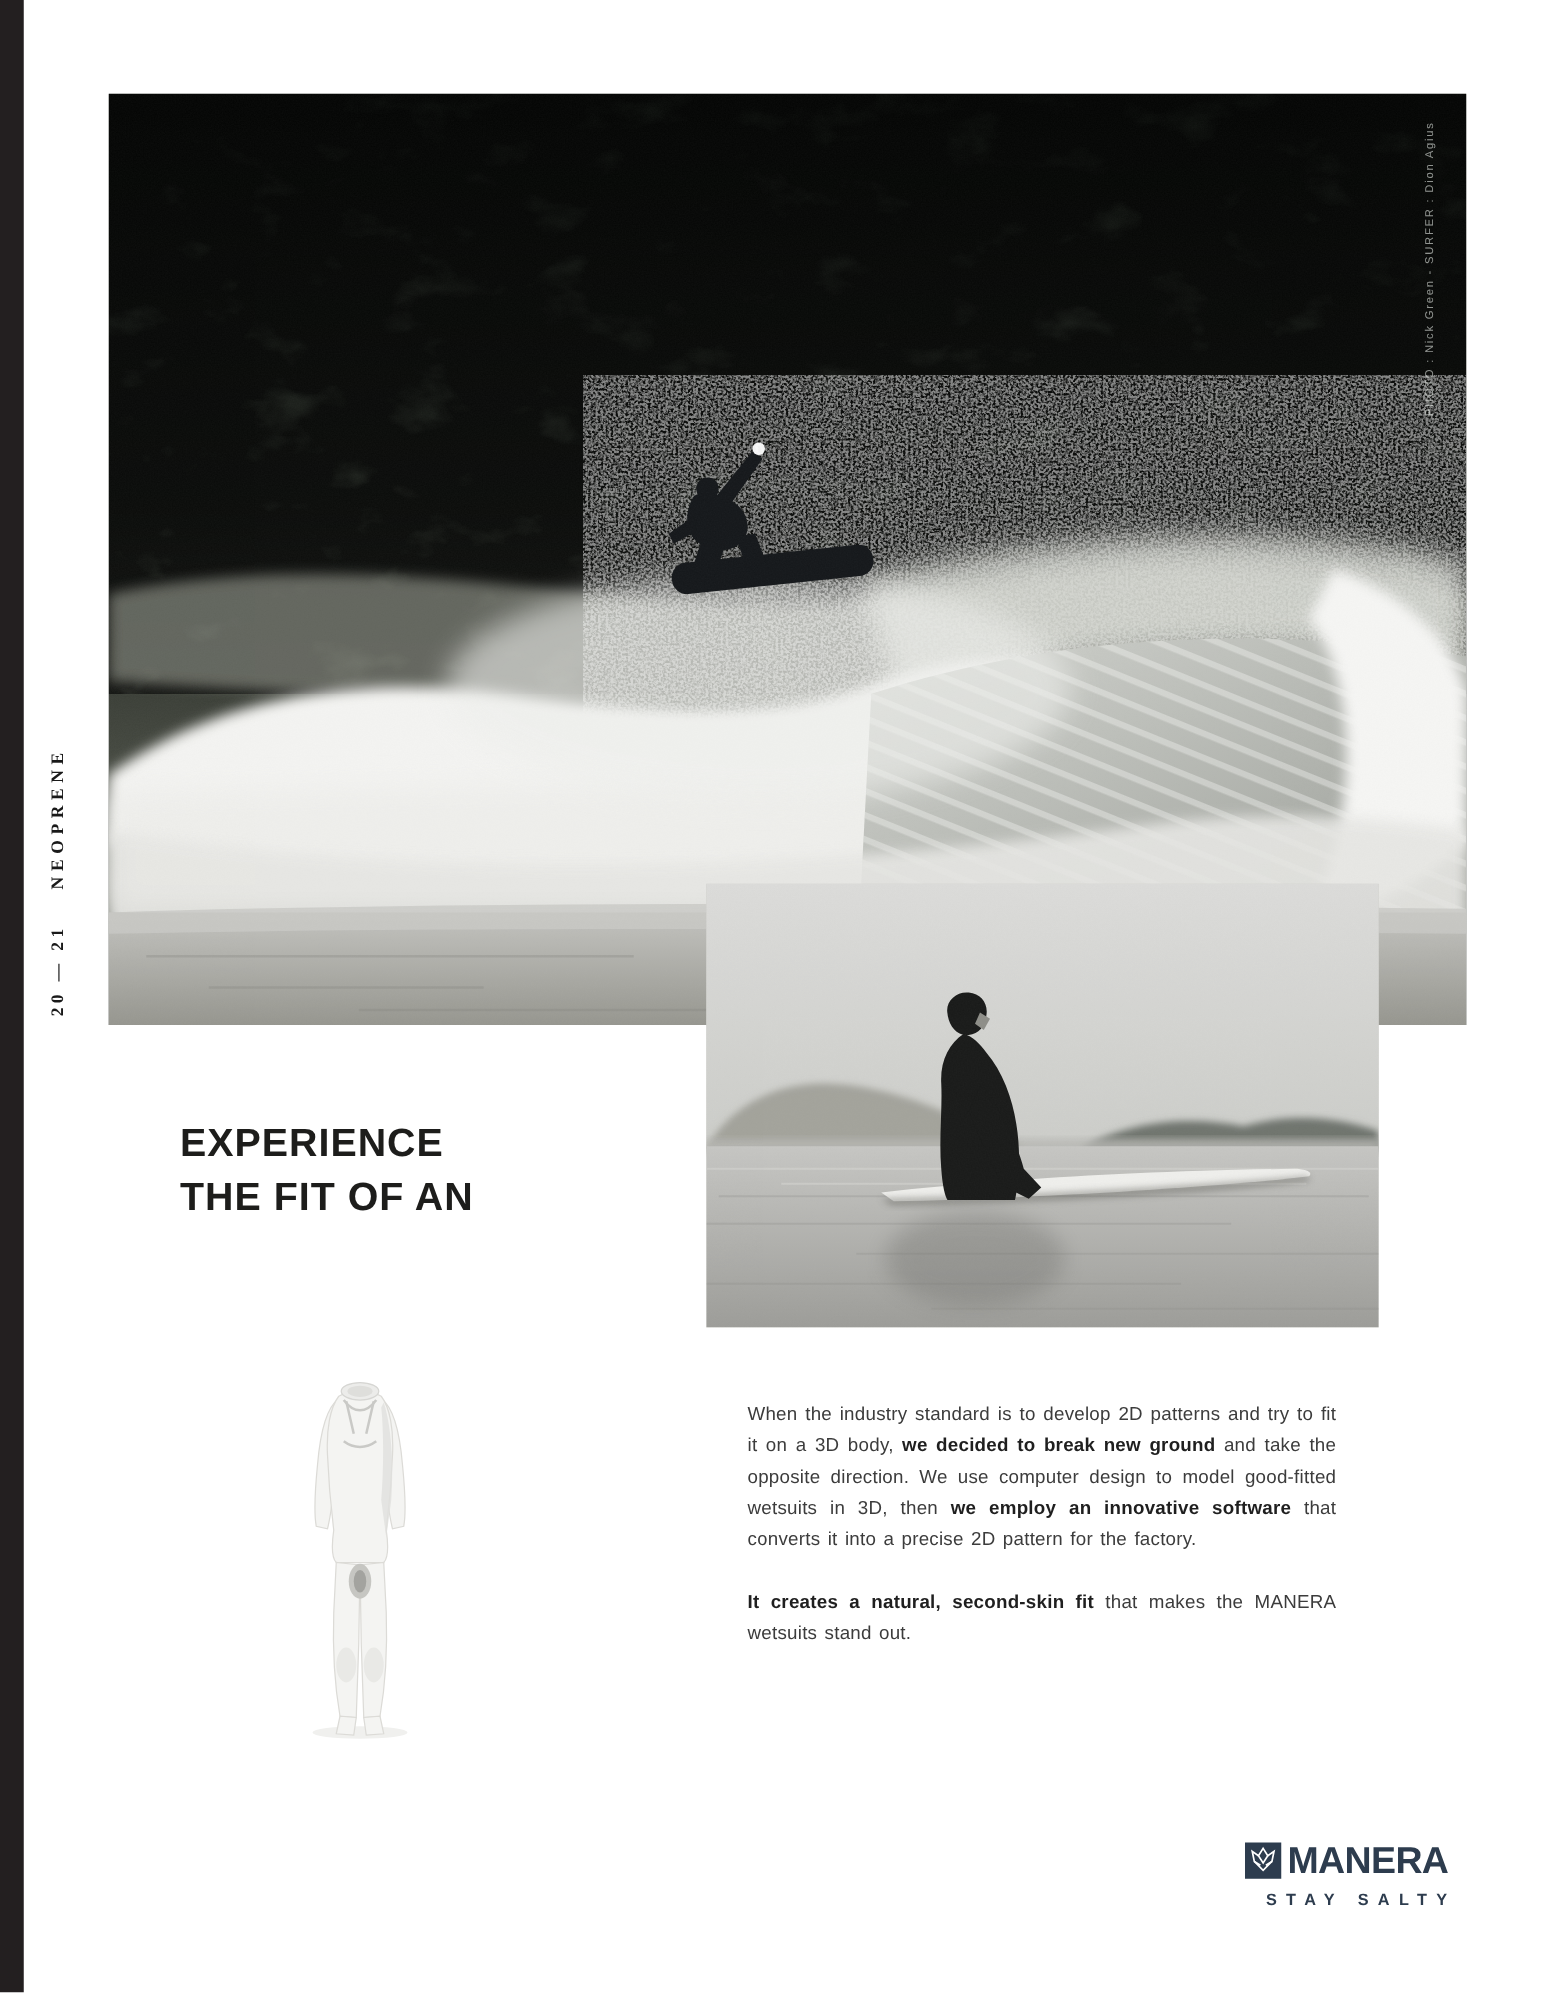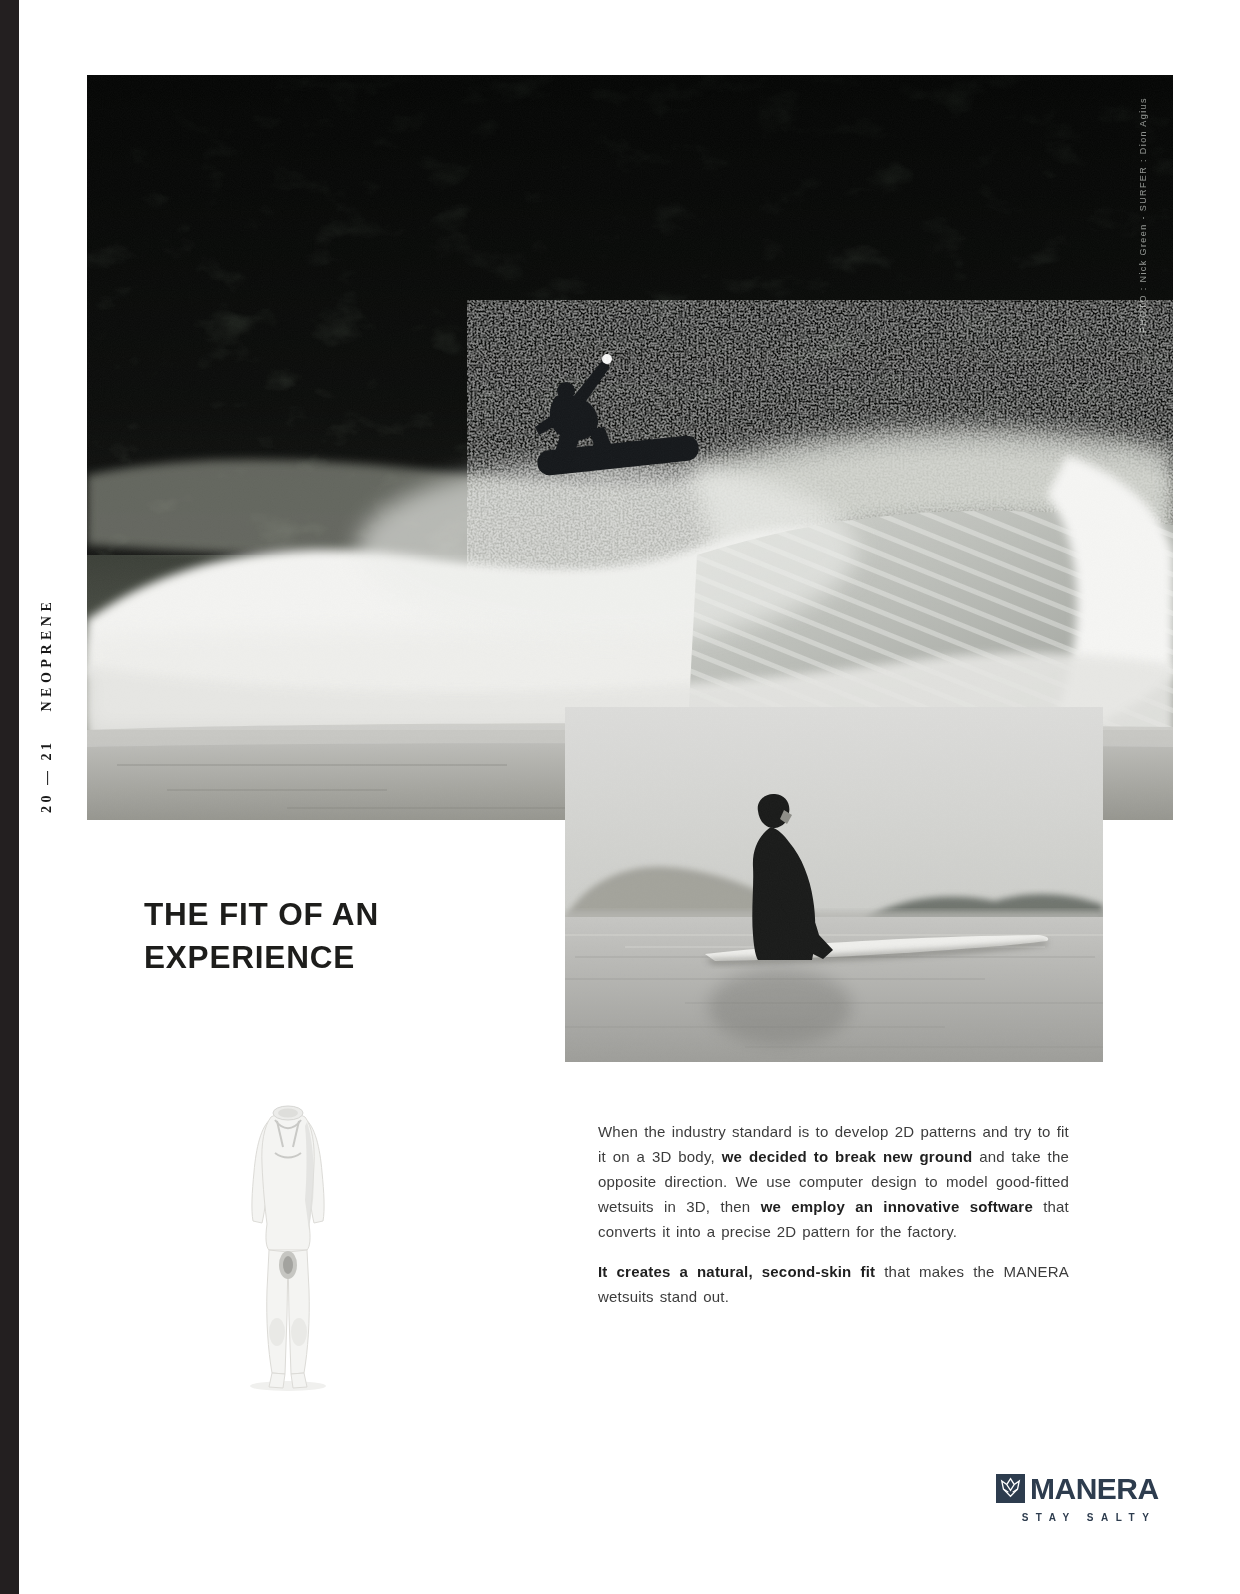--- a/index.html
+++ b/index.html
@@ -31,27 +31,27 @@
     font-weight:700;font-size:31.5px;line-height:43px;letter-spacing:0.8px;color:var(--ink);
   }
   .wetsuit-figure{position:absolute;left:231px;top:1100px;width:115px;height:295px;}
   .wetsuit-figure svg{display:block;width:100%;height:100%;}
   .copy{
     position:absolute;left:598px;top:1119px;width:471px;
     font-size:15px;line-height:25px;color:var(--body);
     text-align:justify;letter-spacing:0.2px;word-spacing:1.5px;
   }
   .copy p{margin:0}
-  .copy p + p{margin-top:15px}
+  .copy p + p{margin-top:25px}
   .copy strong{font-weight:700;color:#1f1f1f;}
   .brand{position:absolute;left:996px;top:1474px;width:178px;}
   .brand-row{display:flex;align-items:flex-start;gap:5px;}
   .brand-mark{width:29px;height:29px;background:var(--navy);display:flex;align-items:center;justify-content:center;flex:0 0 auto;}
   .brand-name{font-weight:700;font-size:30px;letter-spacing:-0.5px;color:var(--navy);line-height:29px;}
-  .brand-tagline{margin-top:9px;text-align:center;font-size:10px;font-weight:700;letter-spacing:7.5px;padding-left:8px;color:var(--navy);}
+  .brand-tagline{margin-top:9px;text-align:center;font-size:13px;font-weight:700;letter-spacing:7.5px;padding-left:8px;color:var(--navy);}
 </style>
 </head>
 <body>
 
 <div class="spine-bar"></div>
 <div class="spine-text">
   <span>20 — 21</span>
   <span style="letter-spacing:4.5px;">NEOPRENE</span>
 </div>
 
@@ -181,22 +181,22 @@
       <path d="M193 104 C191 94 200 86 210 87 C220 88 226 96 224 106 C223 114 218 120 210 121 C200 122 194 113 193 104 Z"></path>
       <path d="M206 120 C194 128 187 142 188 160 C189 180 186 205 188 228 C189 242 191 250 193 253 L247 253 C250 240 252 215 248 192 C245 172 237 150 224 135 C219 128 213 122 206 120 Z"></path>
       <path d="M220 160 C234 178 248 205 254 228 L268 243 L258 252 L238 242 C228 226 217 200 210 182 Z"></path>
     </g>
     <path d="M219 103 L227 108 L222 117 L215 112 Z" fill="#8e8e88"></path>
     <rect width="538" height="355" filter="url(#igrain)" opacity="0.6"></rect>
   </svg>
 </div>
 
 <div class="headline">
+  <div>EXPERIENCE</div>
   <div>THE FIT OF AN</div>
-  <div>EXPERIENCE</div>
 </div>
 
 <div class="wetsuit-figure">
   <svg viewBox="0 0 115 295">
     <ellipse cx="57" cy="286" rx="38" ry="5" fill="#f0f0ee"></ellipse>
     <g fill="#f4f4f2" stroke="#dcdbd7" stroke-width="1">
       <path d="M40 19 C30 26 25 48 23 72 C21 92 20 110 22 121 L31 123 C34 111 36 92 37 73 C38 55 39 34 40 24 Z"></path>
       <path d="M74 19 C84 26 89 48 91 72 C93 92 94 110 92 121 L83 123 C80 111 78 92 77 73 C76 55 75 34 74 24 Z"></path>
       <path d="M40 17 C33 26 30 44 31 64 C32 88 34 108 36 124 C34 138 35 147 38 150 L76 150 C79 147 80 138 78 124 C80 108 82 88 83 64 C84 44 81 26 74 17 C63 11 51 11 40 17 Z"></path>
       <path d="M38 150 L36 190 C35 220 37 250 41 273 L54 274 L56 215 L57 152 Z"></path>

